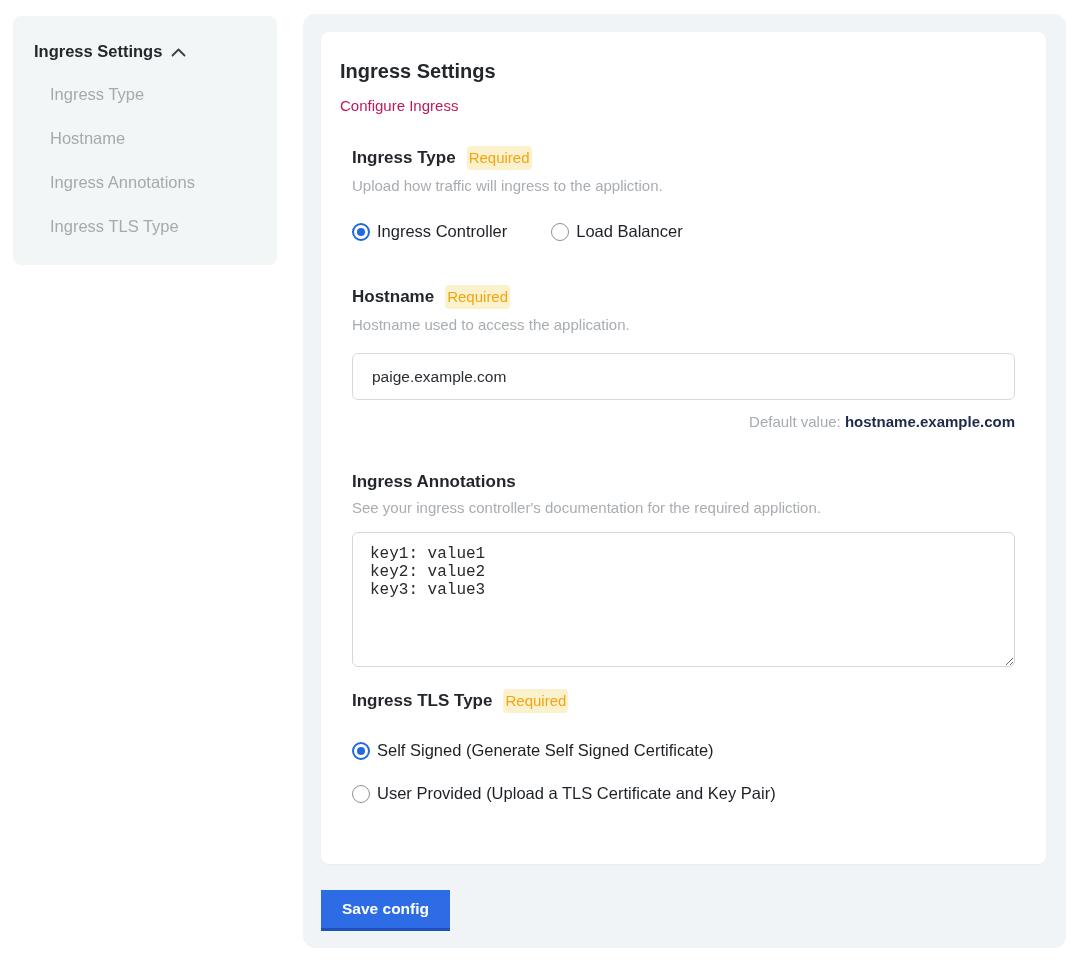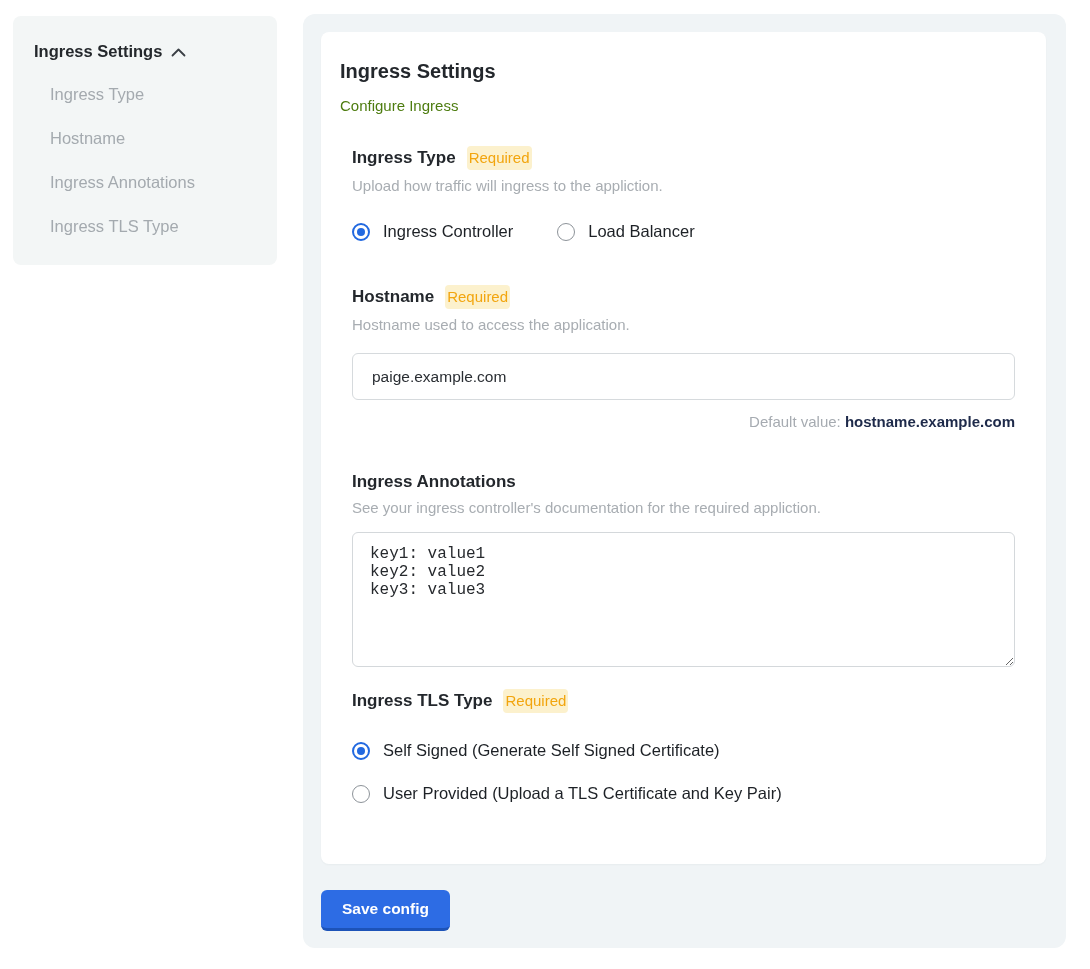--- a/index.html
+++ b/index.html
@@ -26,32 +26,32 @@
   .sidebar-item { font-size:16.5px; color:#a4aaaf; margin-bottom:25px; cursor:pointer; }
 
   
   .main-panel { position:absolute; left:303px; top:14px; width:763px; height:934px;
     background:var(--panel-bg); border-radius:12px; }
   .card { position:absolute; left:18px; top:18px; width:725px; height:832px;
     background:#ffffff; border-radius:8px; padding:28px 31px 0 19px; overflow:hidden;
     box-shadow:0 1px 2px rgba(20,40,60,0.04); }
 
   .card-title { font-size:20px; font-weight:bold; color:#23272c; }
-  .card-subtitle { margin-top:14px; font-size:15px; color:#4d7c0f; }
+  .card-subtitle { margin-top:14px; font-size:15px; color:#be185d; }
   .sections { margin-left:12px; }
 
   .label-row { display:flex; align-items:center; gap:11px; }
   .section-label { font-size:17px; font-weight:bold; color:#23272c; }
   .badge { background:var(--badge-bg); color:var(--badge-text); font-size:15px;
     padding:3px 2px 4px; border-radius:4px; }
   .desc { margin-top:7px; font-size:15px; color:#a8adb2; }
 
   .section-ingress-type { margin-top:32px; }
   .radio-row { margin-top:28px; display:flex; gap:44px; }
-  .radio-opt { display:flex; align-items:center; gap:13px; cursor:pointer; }
+  .radio-opt { display:flex; align-items:center; gap:7px; cursor:pointer; }
   .radio-circle { width:18px; height:18px; border-radius:50%; flex:0 0 18px; }
   .radio-circle.off { border:1.6px solid #8d9399; background:#fff; }
   .radio-circle.on { border:2px solid var(--accent-blue); position:relative; background:#fff; }
   .radio-circle.on::after { content:""; position:absolute; inset:3px; border-radius:50%;
     background:var(--accent-blue); }
   .radio-label { font-size:16.5px; color:#1d2126; }
 
   .section-hostname { margin-top:44px; }
   .text-input { margin-top:20px; display:block; width:663px; height:47px;
     border:1px solid #d6dadd; border-radius:6px; padding:0 19px; font-size:15.5px;
@@ -63,21 +63,21 @@
   .annotations-textarea { margin-top:16px; display:block; width:663px; height:135px;
     border:1px solid #d4d8db; border-radius:6px; padding:12px 17px;
     font-family:"Liberation Mono", monospace; font-size:16px; line-height:18px;
     color:#26292d; resize:both; outline:none; }
 
   .section-tls { margin-top:22px; }
   .tls-radios { margin-top:28px; display:flex; flex-direction:column; gap:24px; }
 
   .save-btn { position:absolute; left:18px; top:876px; height:41px; padding:0 21px;
     background:var(--button-blue); border:none; border-bottom:3px solid var(--button-blue-dark);
-    border-radius:6px; color:#ffffff; font-weight:bold; font-size:15.5px;
+    border-radius:0; color:#ffffff; font-weight:bold; font-size:15.5px;
     font-family:"Liberation Sans", sans-serif; cursor:pointer; }
 </style>
 </head>
 <body>
 
 <nav class="sidebar">
   <div class="sidebar-header">
     <span class="sidebar-header-label">Ingress Settings</span>
     <span class="chevron-up">
       <svg width="15" height="9" viewBox="0 0 15 9">

